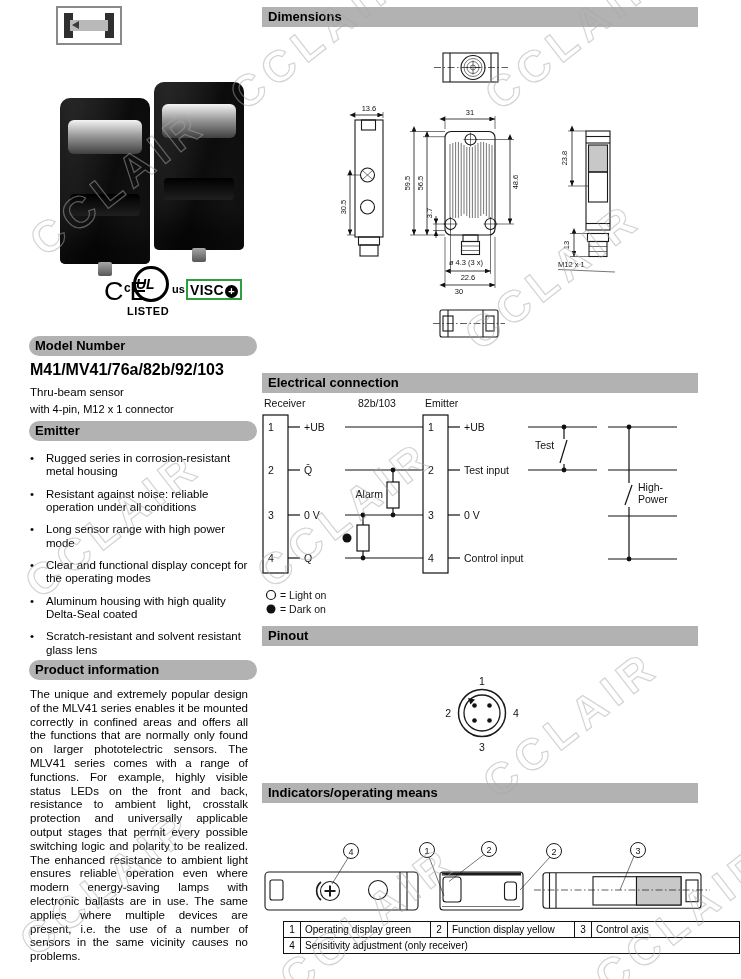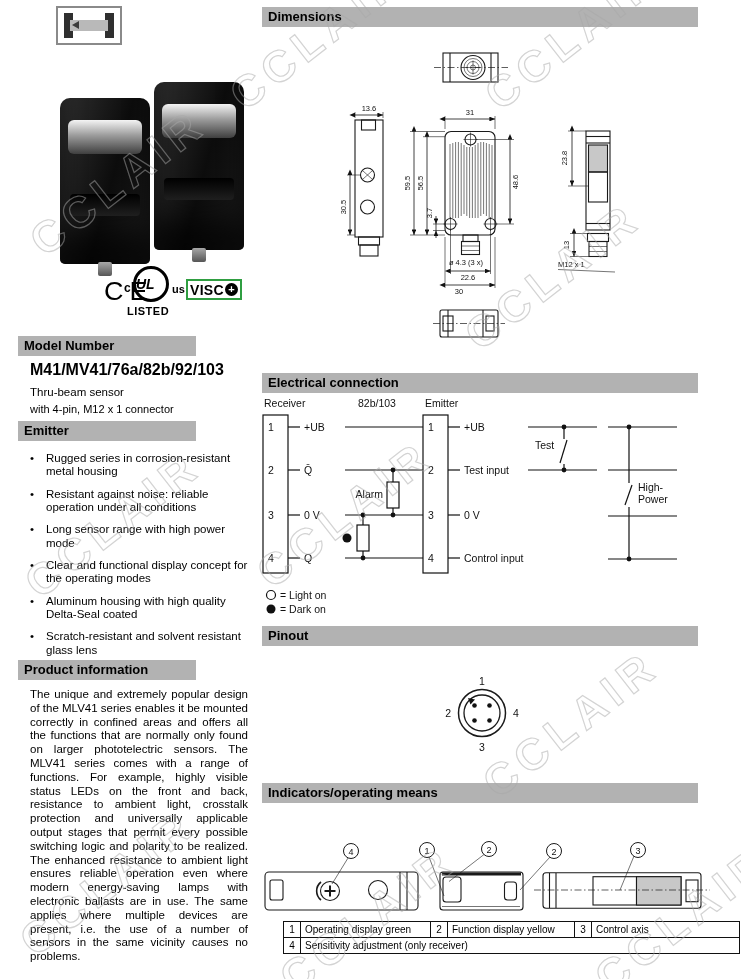--- a/index.html
+++ b/index.html
@@ -1,41 +1,41 @@
 <!DOCTYPE html>
 <html><head>
 <meta charset="utf-8">
 <style>
   html,body{margin:0;padding:0;background:#fff;}
   body{font-family:"Liberation Sans","DejaVu Sans",sans-serif;color:#000;}
   #page{position:relative;width:741px;height:979px;background:#fff;overflow:hidden;}
   .abs{position:absolute;}
   .hdr{position:absolute;height:20px;background:#b2b2b2;font-weight:bold;font-size:13px;line-height:20px;padding-left:6px;box-sizing:border-box;}
-  .hdr-l{left:18px;width:178px;}
+  .hdr-l{left:29px;width:228px;border-radius:10px;}
   .hdr-r{left:262px;width:436px;}
 
   
   #brand-icon{left:56px;top:6px;width:62px;height:35px;border:2px solid #8a8a8a;background:#fff;}
   #brand-icon .bar{position:absolute;top:5px;width:9px;height:25px;background:#2f2f2f;}
   #brand-icon .band{position:absolute;left:12px;right:12px;top:12px;height:11px;background:#b9b9b9;}
   #brand-icon .tri{position:absolute;left:14px;top:13px;width:0;height:0;border-top:4.5px solid transparent;border-bottom:4.5px solid transparent;border-right:7px solid #3a3a3a;}
 
   #photo{left:58px;top:82px;width:190px;height:182px;}
   .sensor{position:absolute;border-radius:10px 10px 5px 5px;background:linear-gradient(105deg,#303030,#0c0c0c 55%,#1b1b1b);box-shadow:inset 0 -30px 25px rgba(0,0,0,.6);}
   .sensor .glass{position:absolute;left:8px;right:8px;height:34px;border-radius:6px;background:linear-gradient(#f4f4f4,#9c9c9c 45%,#3f3f3f);}
   .sensor .slot{position:absolute;left:10px;right:10px;height:22px;border-radius:4px;background:linear-gradient(#000,#1f1f1f);}
   .sensor .stub{position:absolute;bottom:-12px;width:14px;height:14px;background:linear-gradient(#a8a8a8,#565656);border-radius:2px;}
 
   #cert-ce{left:104px;top:276px;font-size:27px;letter-spacing:6px;font-weight:400;transform:scaleY(.95);}
   #cert-ul{left:124px;top:266px;width:60px;height:54px;}
   #cert-ul .c{position:absolute;left:0;top:15px;font-size:12px;font-weight:bold;}
   #cert-ul .ring{position:absolute;left:9px;top:0;width:30px;height:30px;border:3px solid #000;border-radius:50%;display:flex;align-items:center;font-weight:bold;font-style:italic;font-size:14px;}
   #cert-ul .us{position:absolute;left:48px;top:17px;font-size:11px;font-weight:bold;}
   #cert-ul .listed{position:absolute;left:3px;top:39px;font-size:11px;font-weight:bold;letter-spacing:.5px;}
-  #cert-visco{left:186px;top:279px;width:56px;height:21px;border:2px solid #2f9e41;display:flex;align-items:center;justify-content:center;gap:1px;box-sizing:border-box;background:#fff;}
+  #cert-visco{left:186px;top:279px;width:56px;height:21px;border:2px solid #2f9e41;display:flex;align-items:flex-end;justify-content:center;gap:1px;box-sizing:border-box;background:#fff;}
   #cert-visco .vt{font-size:14px;font-weight:800;letter-spacing:.3px;}
   #cert-visco .plus{width:13px;height:13px;border-radius:50%;background:#000;color:#fff;display:flex;align-items:center;justify-content:center;font-size:11px;font-weight:bold;line-height:1;}
 
   #model-block{left:30px;top:361px;width:218px;}
   #model-block .model{font-size:16px;font-weight:bold;margin-bottom:7px;}
   #model-block .type{font-size:11.5px;margin-bottom:5px;}
   #model-block .conn{font-size:11px;}
 
   #features-list{left:30px;top:452px;width:218px;font-size:11.5px;line-height:1.16;}
   #features-list .fi{display:flex;margin-bottom:9px;}

